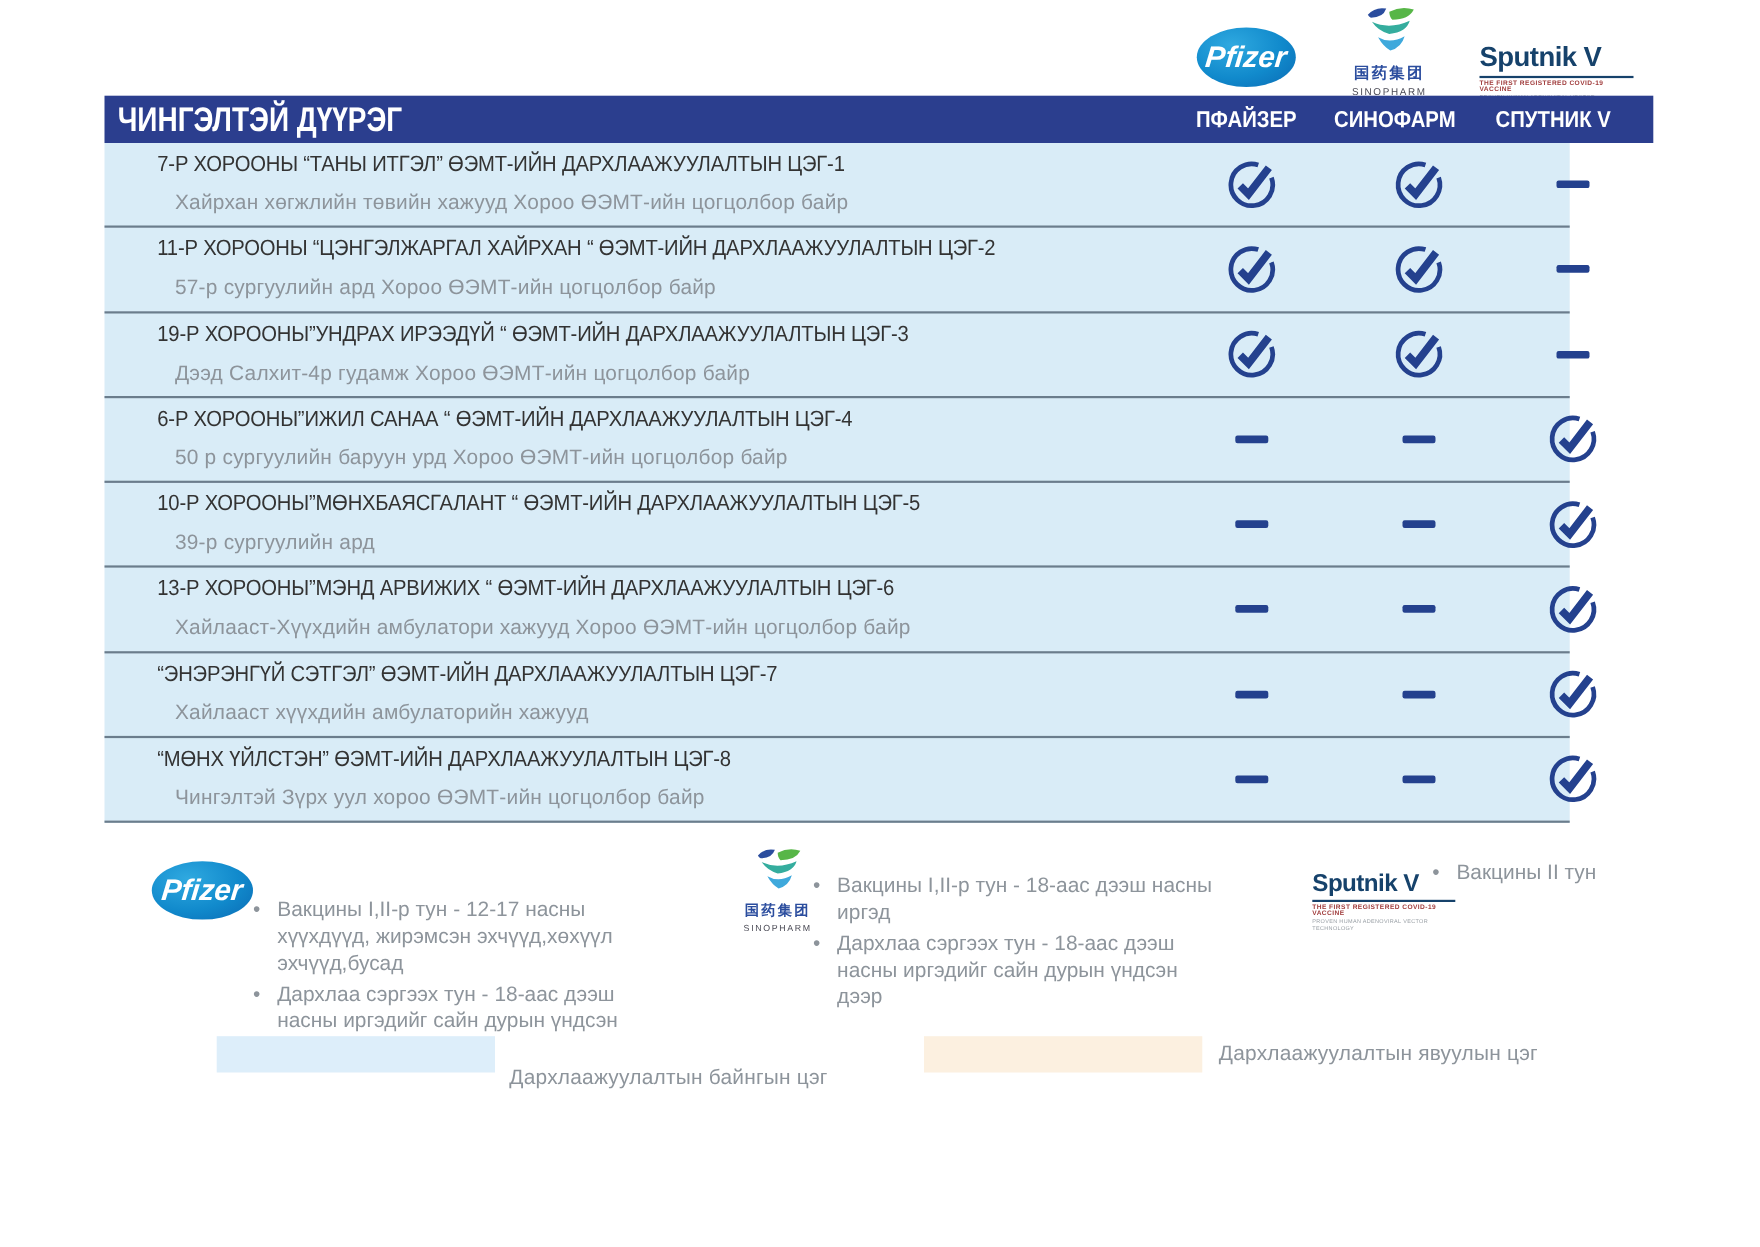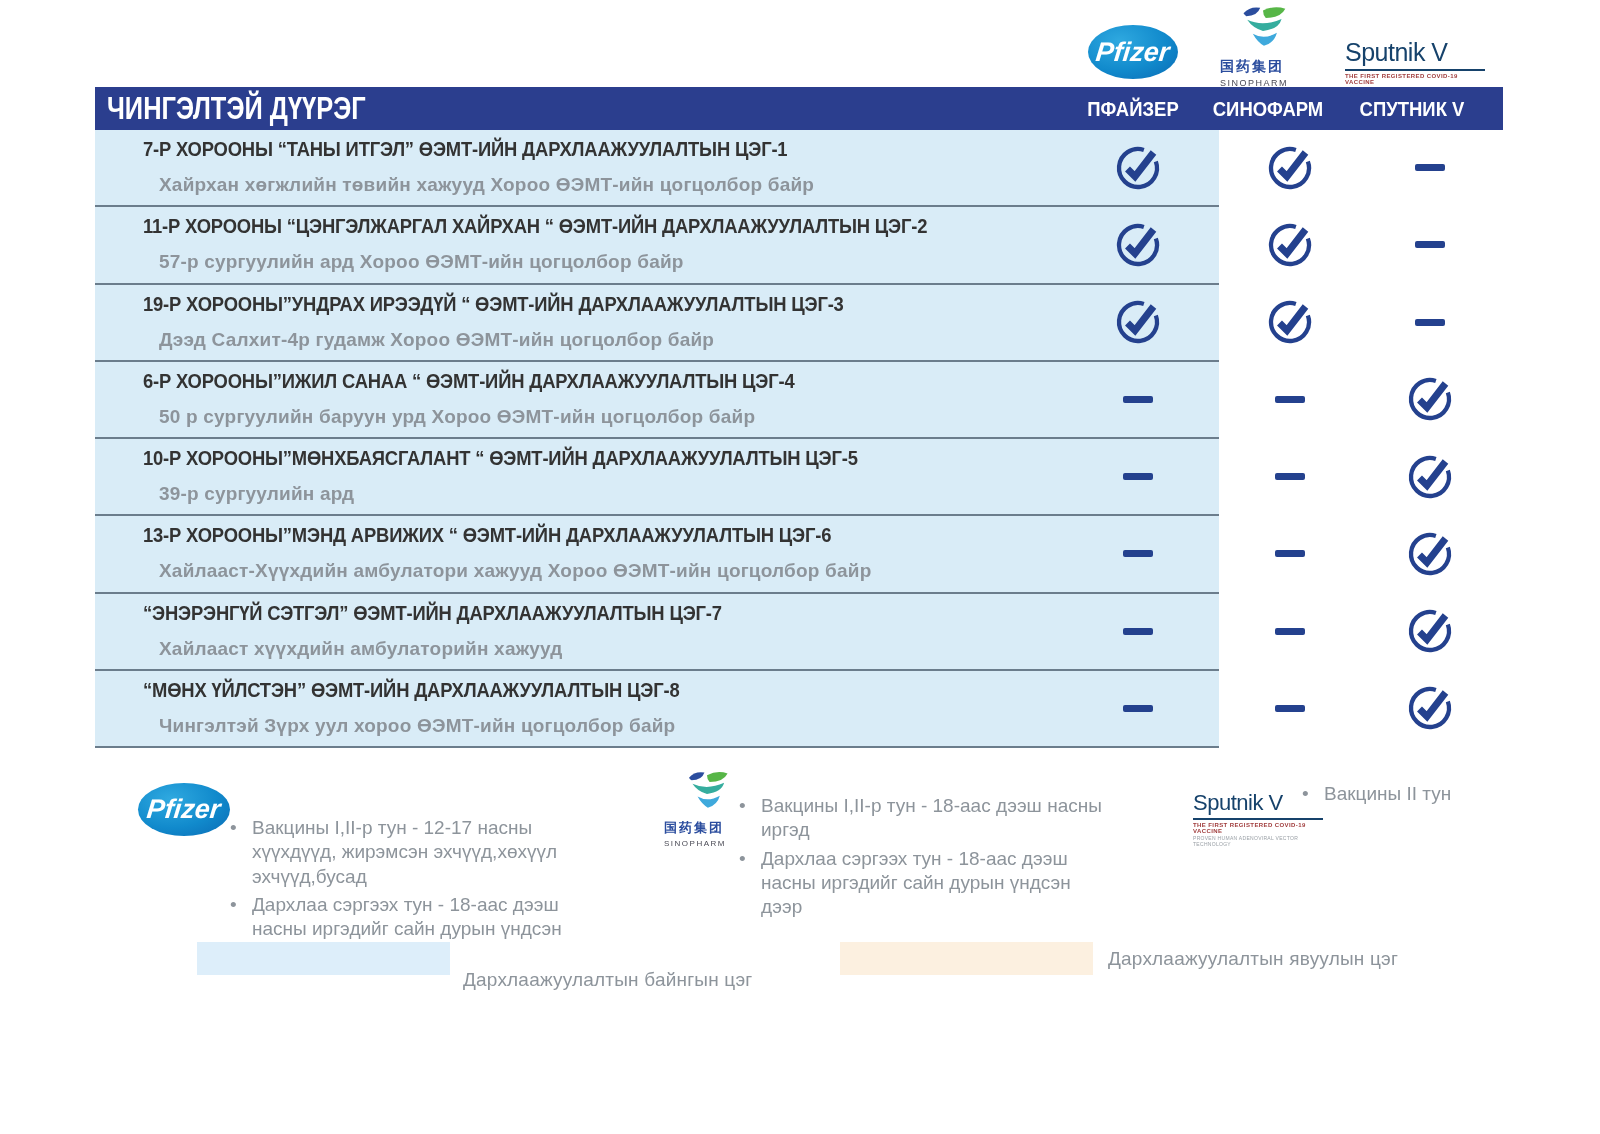--- a/index.html
+++ b/index.html
@@ -22,30 +22,30 @@
   .pfizer-oval{
     position:absolute;display:flex;align-items:center;justify-content:center;
     border-radius:50%;
     background:radial-gradient(ellipse at 35% 30%, #2fa9e0 0%, #118acc 55%, #0a6ab4 100%);
     color:#fff;font-style:italic;font-weight:bold;
   }
   .pfizer-top{left:1088px;top:25px;width:90px;height:54px;font-size:27px;}
   .pfizer-legend{left:138px;top:783px;width:92px;height:53px;font-size:27px;}
   .pfizer-oval span{transform:skewX(-6deg);}
 
-  .sino-block{position:absolute;}
+  .sino-block{position:absolute;text-align:center;}
   .sino-top{left:1220px;top:5px;width:86px;}
   .sino-legend{left:664px;top:770px;width:86px;}
   .sino-cn{color:#2b4d9e;font-weight:bold;font-size:14px;letter-spacing:2px;margin-top:1px;}
   .sino-en{color:#4a4a55;font-size:9px;letter-spacing:1.5px;margin-top:2px;}
 
   .sputnik-block{position:absolute;}
   .sputnik-top{left:1345px;top:38px;width:140px;}
   .sputnik-legend{left:1193px;top:790px;width:130px;}
-  .sputnik-name{color:var(--sputnik-navy);font-weight:normal;letter-spacing:-0.5px;}
+  .sputnik-name{color:var(--sputnik-navy);font-weight:bold;letter-spacing:-0.5px;}
   .sputnik-top .sputnik-name{font-size:25px;}
   .sputnik-legend .sputnik-name{font-size:22px;}
   .sputnik-tag1{color:#a03c3c;font-weight:bold;font-size:6px;letter-spacing:0.4px;margin-top:2px;border-top:2px solid var(--sputnik-navy);padding-top:2px;}
   .sputnik-tag2{color:#9aa0a6;font-size:5px;letter-spacing:0.3px;margin-top:1px;}
 
   
   .header-bar{
     position:absolute;left:95px;top:87px;width:1408px;height:43px;
     background:var(--navy);color:#fff;
   }
@@ -58,23 +58,22 @@
     position:absolute;top:50%;
     transform:translate(-50%,-50%) scaleX(0.88);
     font-size:21px;font-weight:bold;white-space:nowrap;
   }
   .col-head.c1{left:1038px;}
   .col-head.c2{left:1173px;}
   .col-head.c3{left:1317px;}
 
   
   .table-body{
-    position:absolute;left:95px;top:130px;width:1124px;height:618px;
+    position:absolute;left:95px;top:130px;width:1332px;height:618px;
     background:var(--table-bg);
-    font-weight:bold;
   }
   .vrow{position:relative;height:77.25px;border-bottom:2px solid var(--sep);}
   .row-title{
     position:absolute;left:48px;top:8px;color:var(--title);
     font-size:20px;white-space:nowrap;
     transform:scaleX(0.92);transform-origin:left top;letter-spacing:-0.2px;
   }
   .row-subtitle{
     position:absolute;left:64px;top:44px;color:var(--muted);
     font-size:19px;white-space:nowrap;letter-spacing:0.2px;text-align:right;

